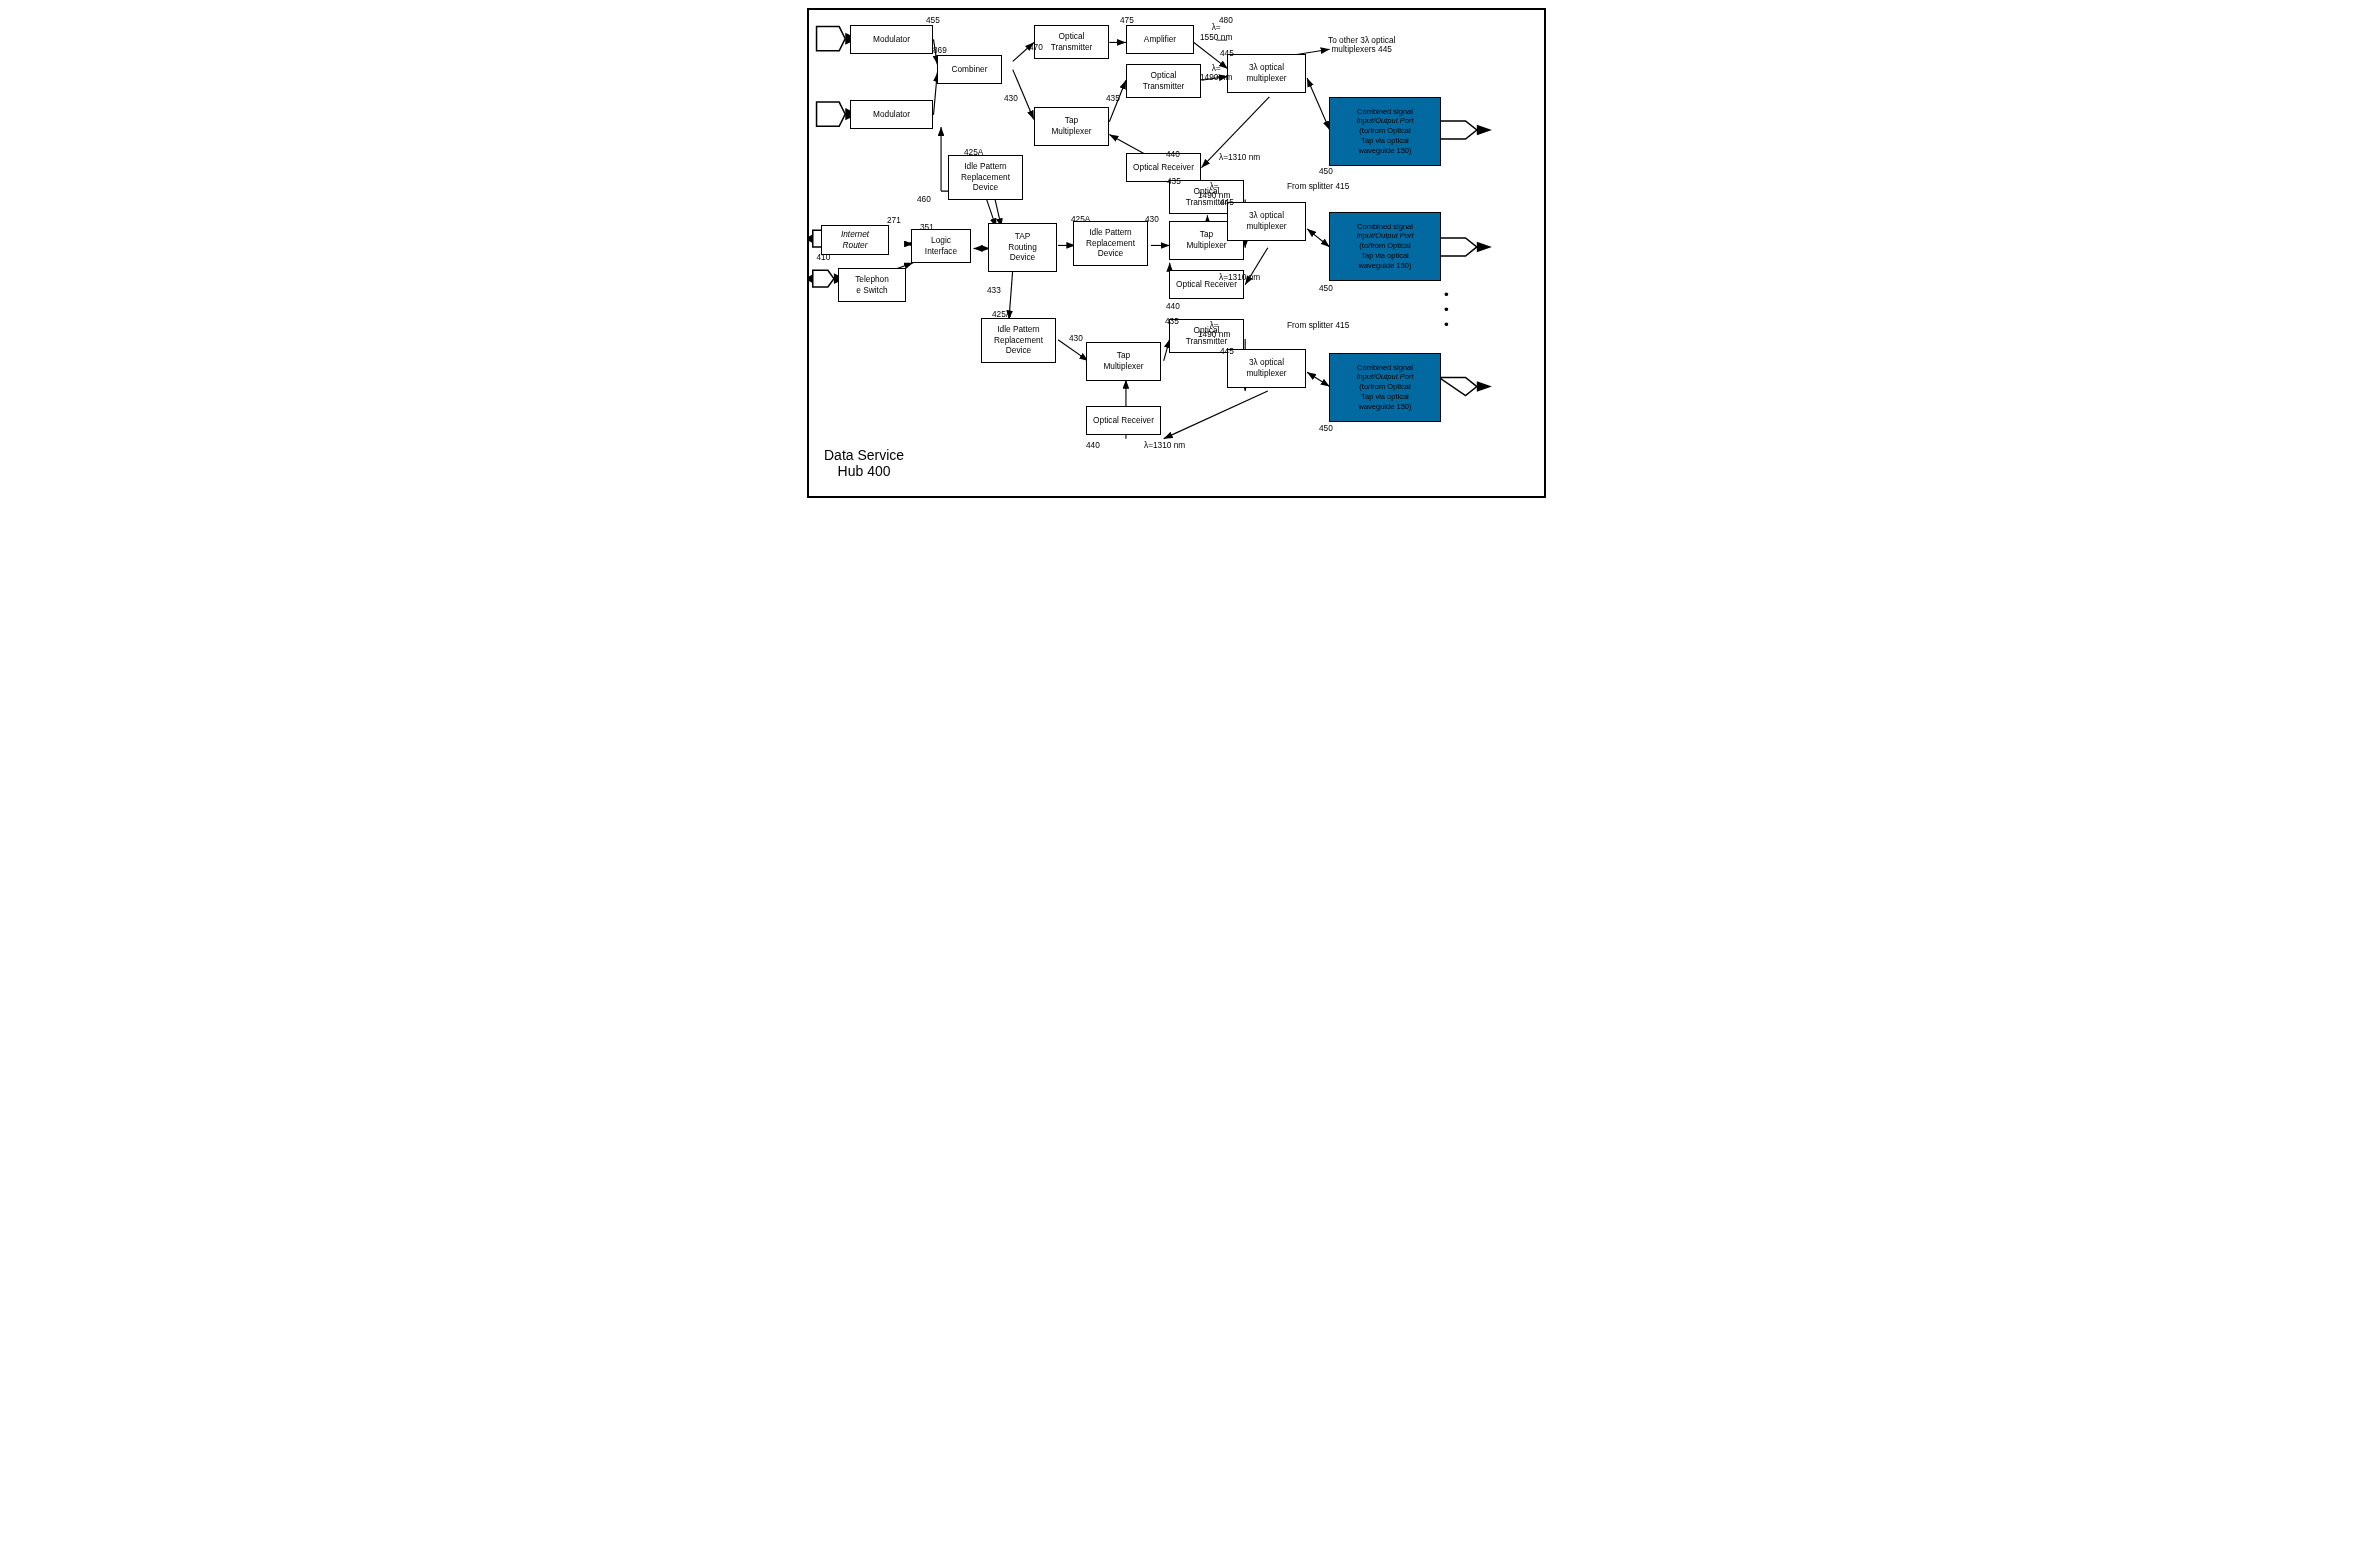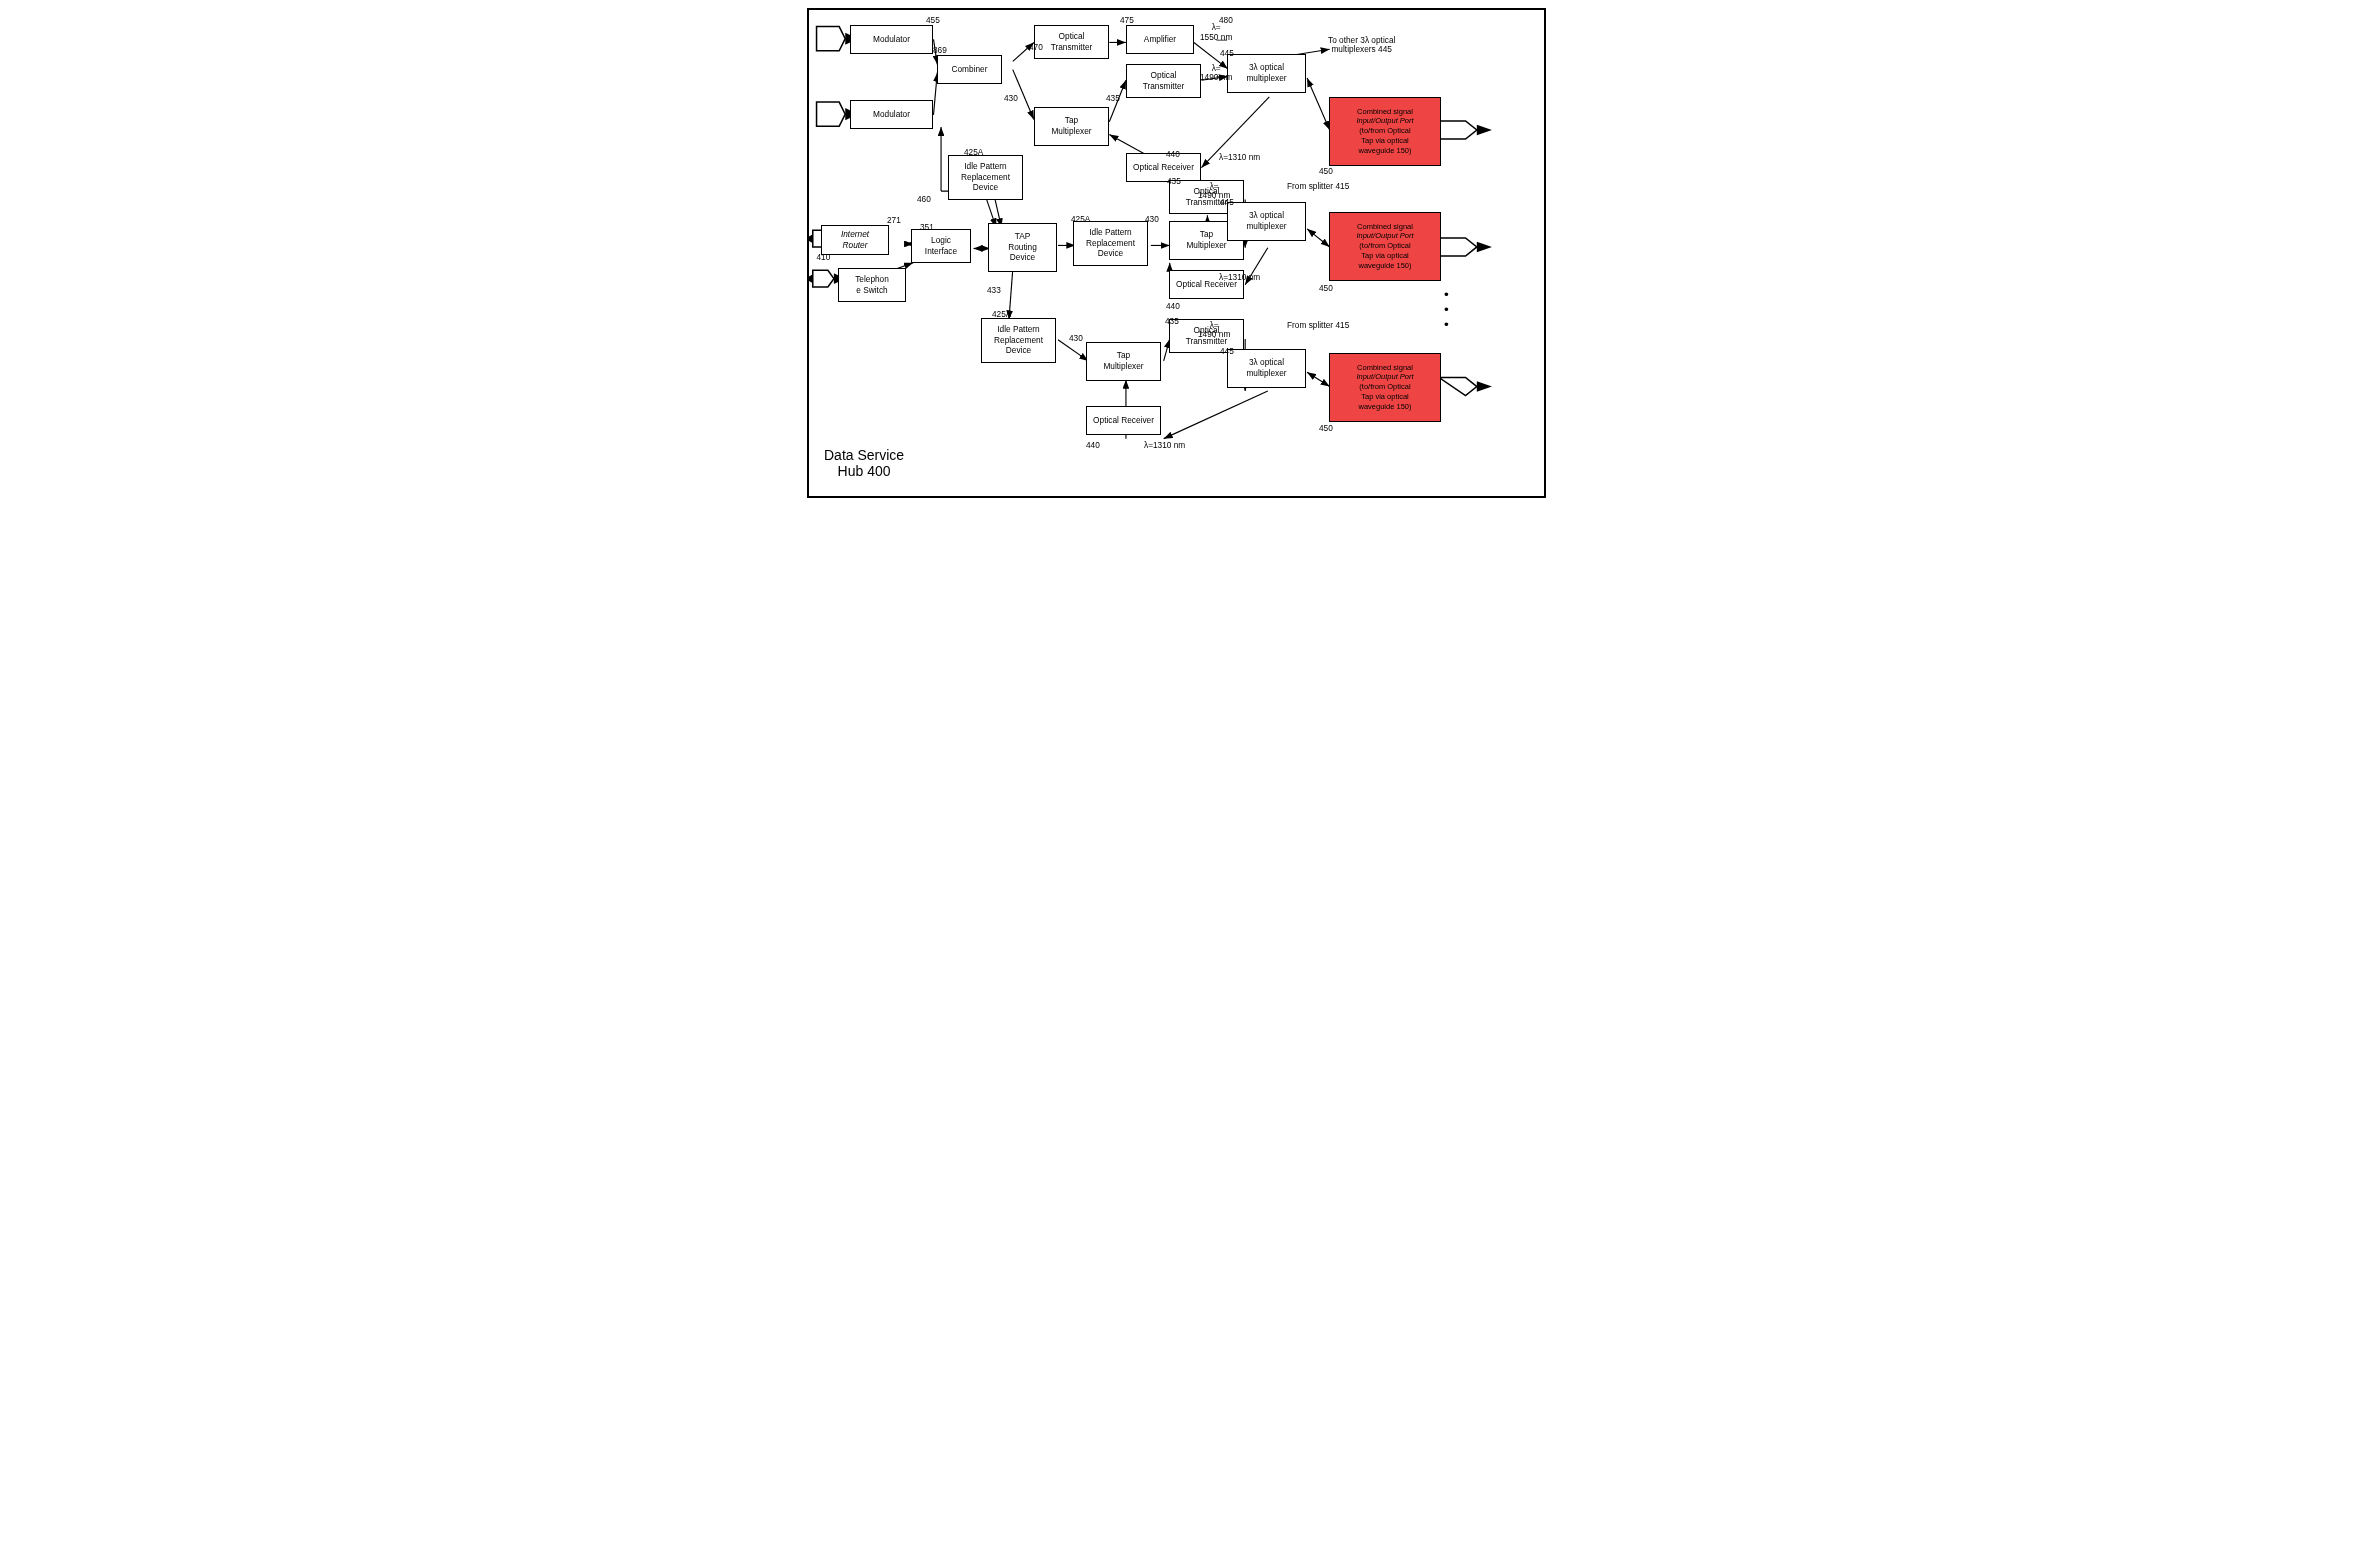--- a/index.html
+++ b/index.html
@@ -39,21 +39,21 @@
     svg.lines {
       position: absolute;
       top: 0; left: 0;
       width: 100%;
       height: 100%;
       pointer-events: none;
     }
     .right-port-box {
       position: absolute;
       border: 1.5px solid #000;
-      background: #ef4444;
+      background: #0369a1;
       display: flex;
       align-items: center;
       justify-content: center;
       text-align: center;
       font-size: 7.5px;
       line-height: 1.3;
       padding: 2.3px;
     }
     .small-dots {
       position: absolute;

